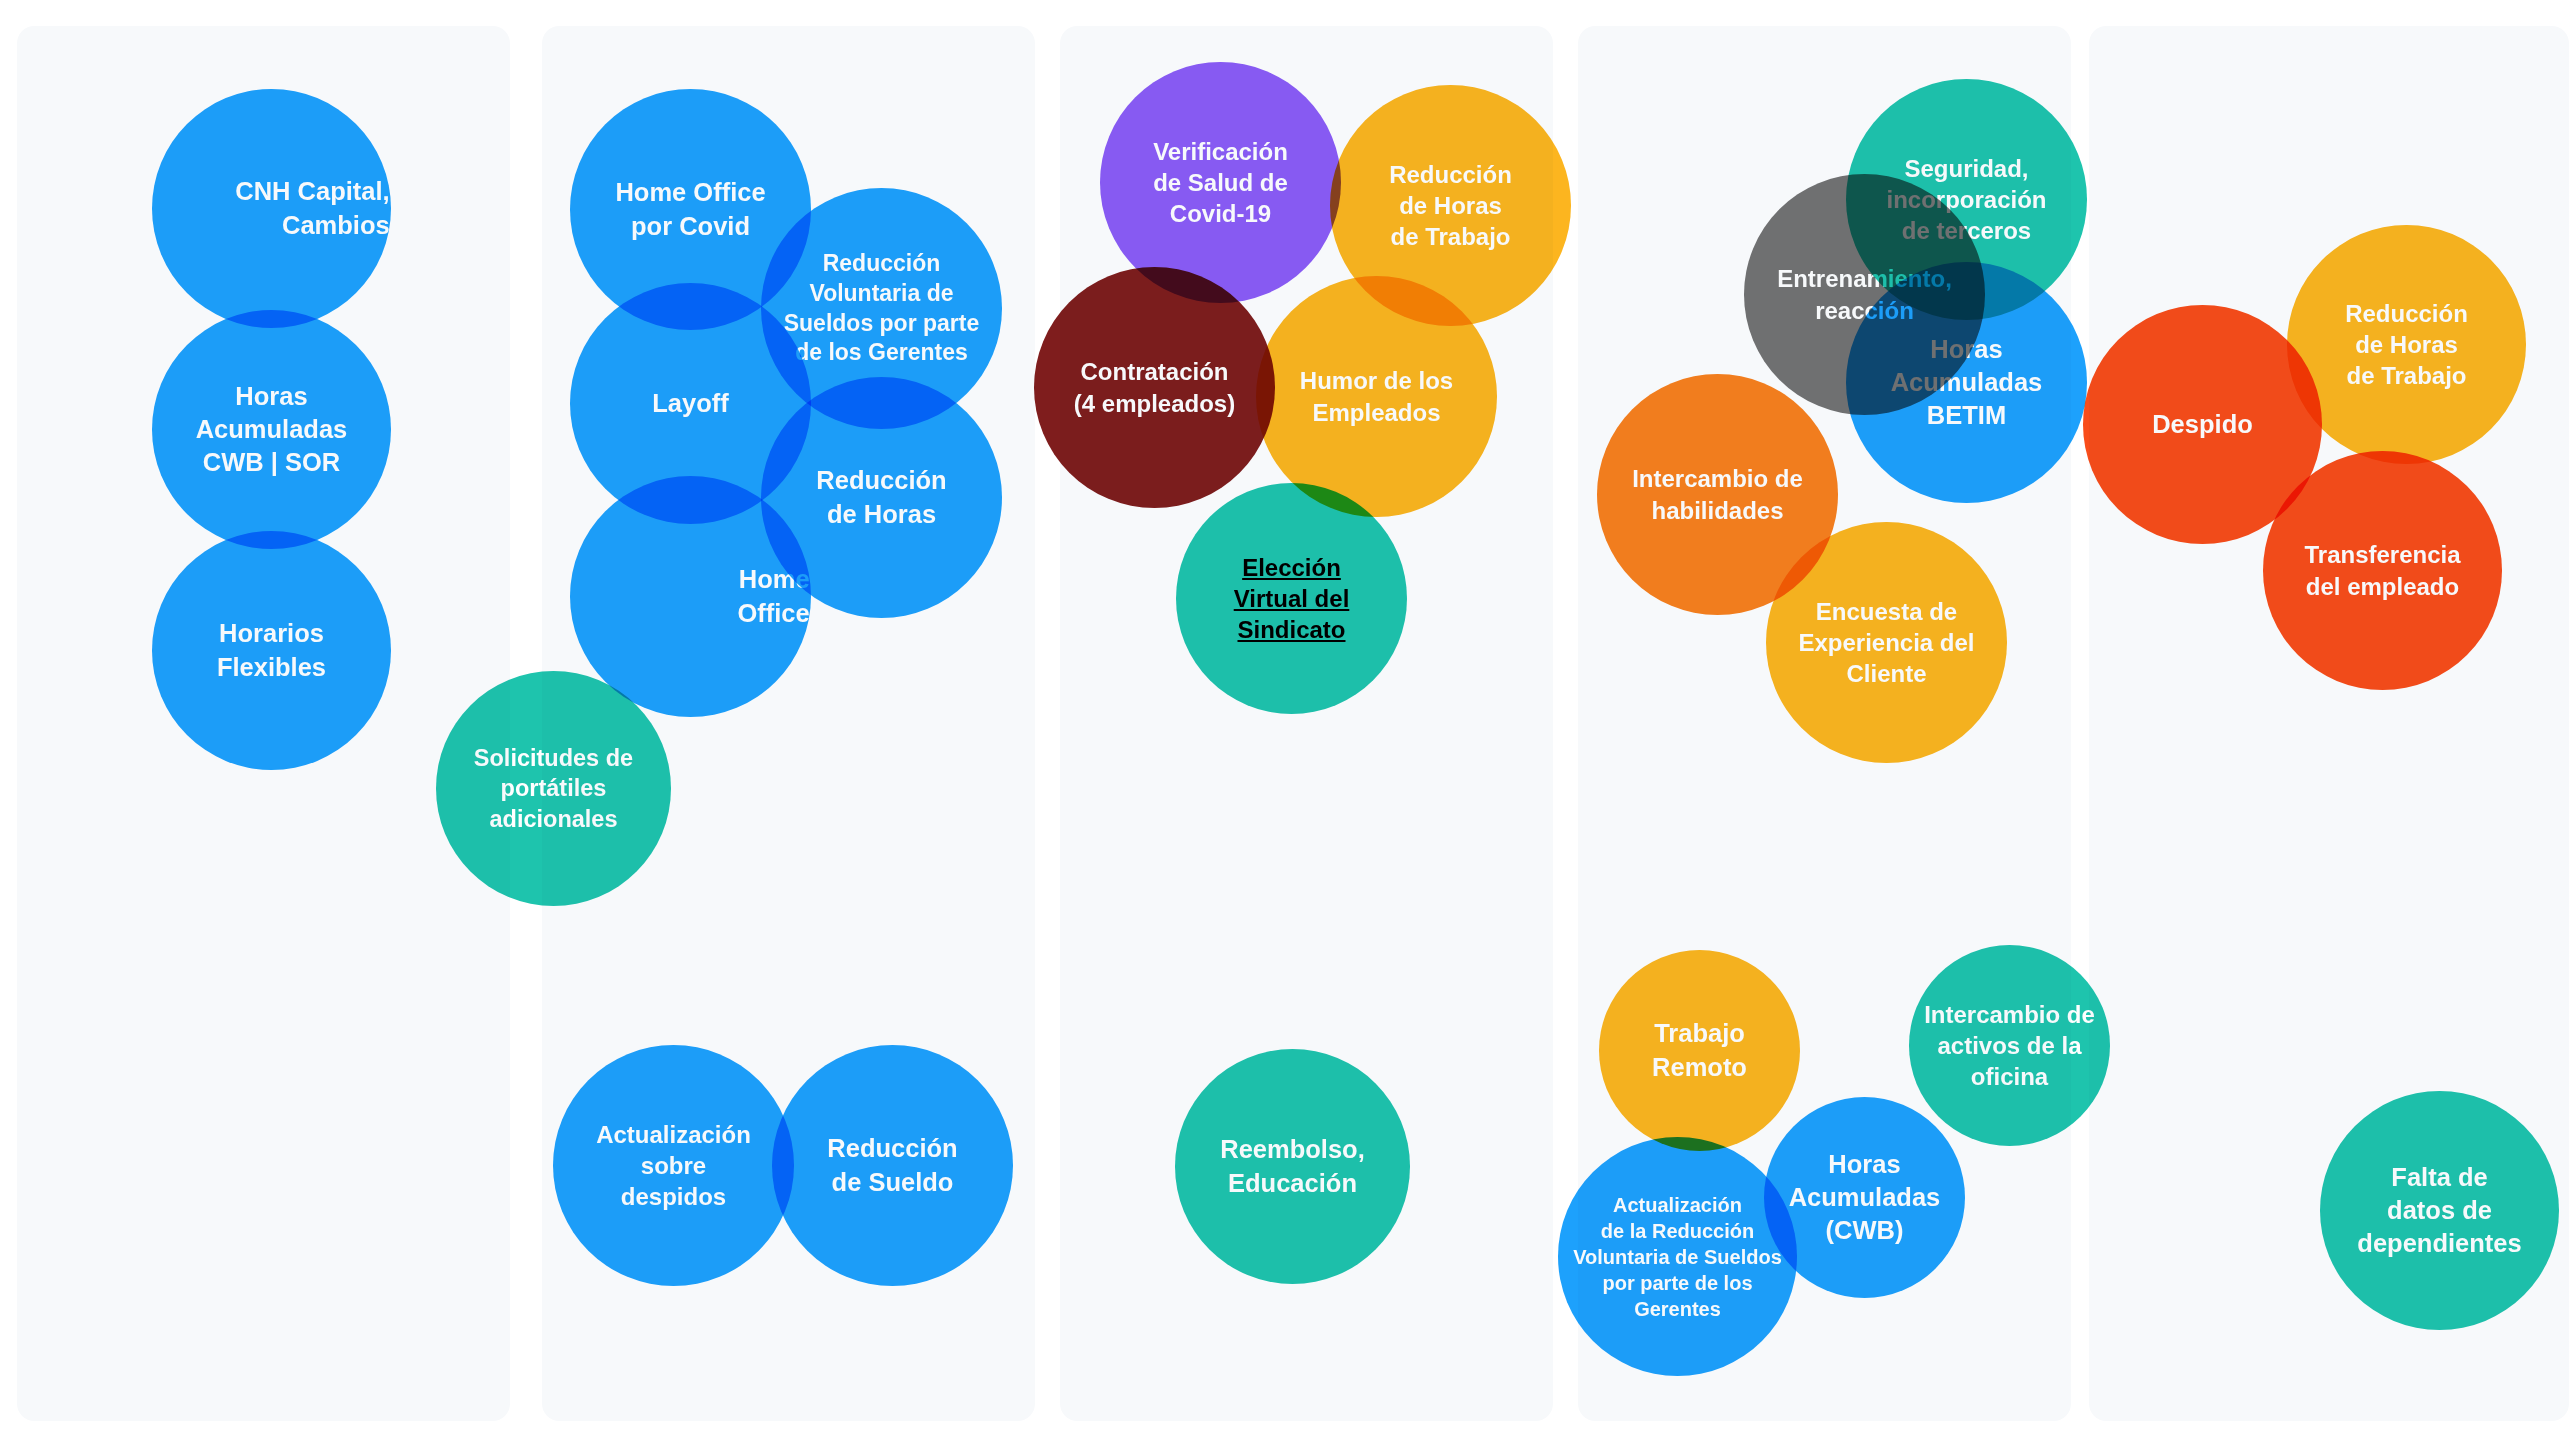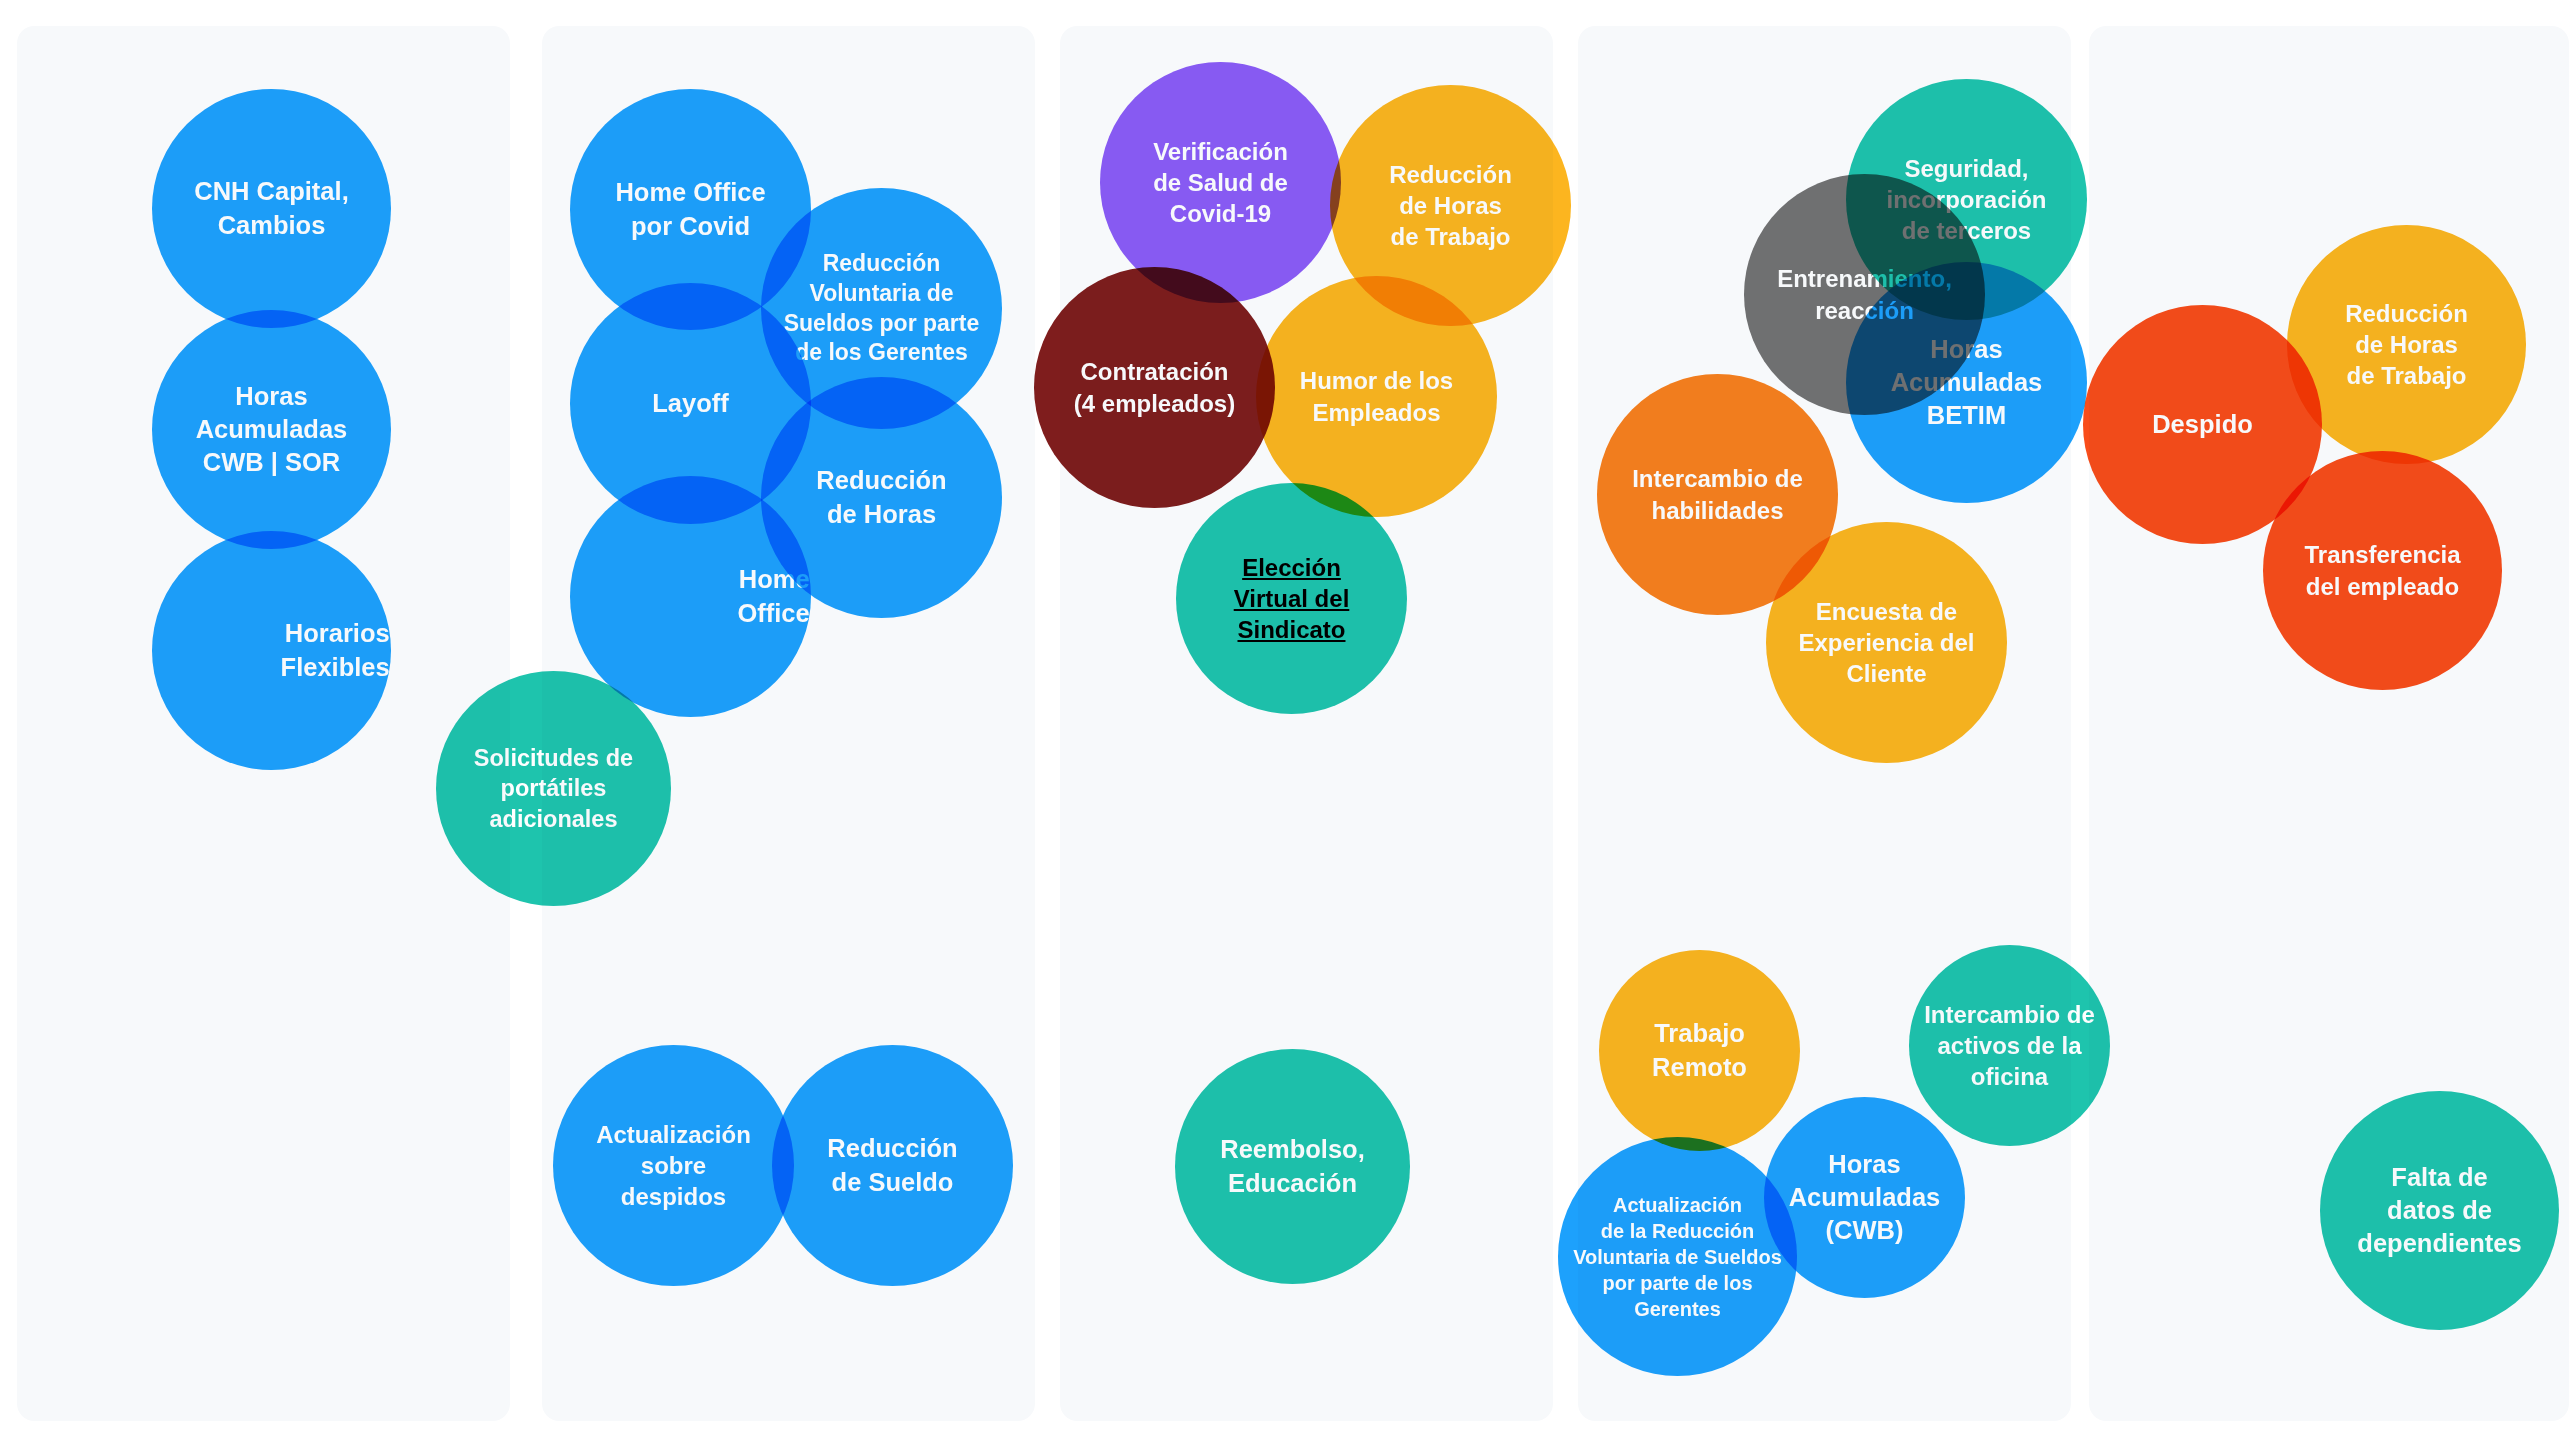--- a/index.html
+++ b/index.html
@@ -47,30 +47,30 @@
 </style>
 </head>
 <body>
 
 <div id="board" style="background: rgb(255, 255, 255);">
     <div class="column" style="left: 17px; top: 25.5px; width: 493px; height: 1395px; background: rgb(247, 249, 251);"></div>
     <div class="column" style="left: 542px; top: 25.5px; width: 493px; height: 1395px; background: rgb(247, 249, 251);"></div>
     <div class="column" style="left: 1060px; top: 25.5px; width: 493px; height: 1395px; background: rgb(247, 249, 251);"></div>
     <div class="column" style="left: 1578px; top: 25.5px; width: 493px; height: 1395px; background: rgb(247, 249, 251);"></div>
     <div class="column" style="left: 2089px; top: 25.5px; width: 480px; height: 1395px; background: rgb(247, 249, 251);"></div>
-    <div class="bubble" style="left: 152px; top: 89px; width: 239px; height: 239px; background: rgb(29, 161, 252); font-size: 25.5px; color: rgb(255, 255, 255);">
+    <div class="bubble" style="left: 152px; top: 89px; width: 239px; height: 239px; background: rgb(29, 161, 252); font-size: 25.5px; color: rgb(255, 255, 255); text-align: right;">
       <span class="lbl">CNH Capital,
 Cambios</span>
     </div>
     <div class="bubble" style="left: 152px; top: 310px; width: 239px; height: 239px; background: rgb(29, 161, 252); font-size: 25.5px; color: rgb(255, 255, 255);">
       <span class="lbl">Horas
 Acumuladas
 CWB | SOR</span>
     </div>
-    <div class="bubble" style="left: 152px; top: 531px; width: 239px; height: 239px; background: rgb(29, 161, 252); font-size: 25.5px; color: rgb(255, 255, 255); text-align: right;">
+    <div class="bubble" style="left: 152px; top: 531px; width: 239px; height: 239px; background: rgb(29, 161, 252); font-size: 25.5px; color: rgb(255, 255, 255);">
       <span class="lbl">Horarios
 Flexibles</span>
     </div>
     <div class="bubble" style="left: 570px; top: 89px; width: 241px; height: 241px; background: rgb(29, 161, 252); font-size: 25.5px; color: rgb(255, 255, 255);">
       <span class="lbl">Home Office
 por Covid</span>
     </div>
     <div class="bubble" style="left: 761px; top: 188px; width: 241px; height: 241px; background: rgb(29, 161, 252); font-size: 23px; color: rgb(255, 255, 255);">
       <span class="lbl">Reducción
 Voluntaria de

